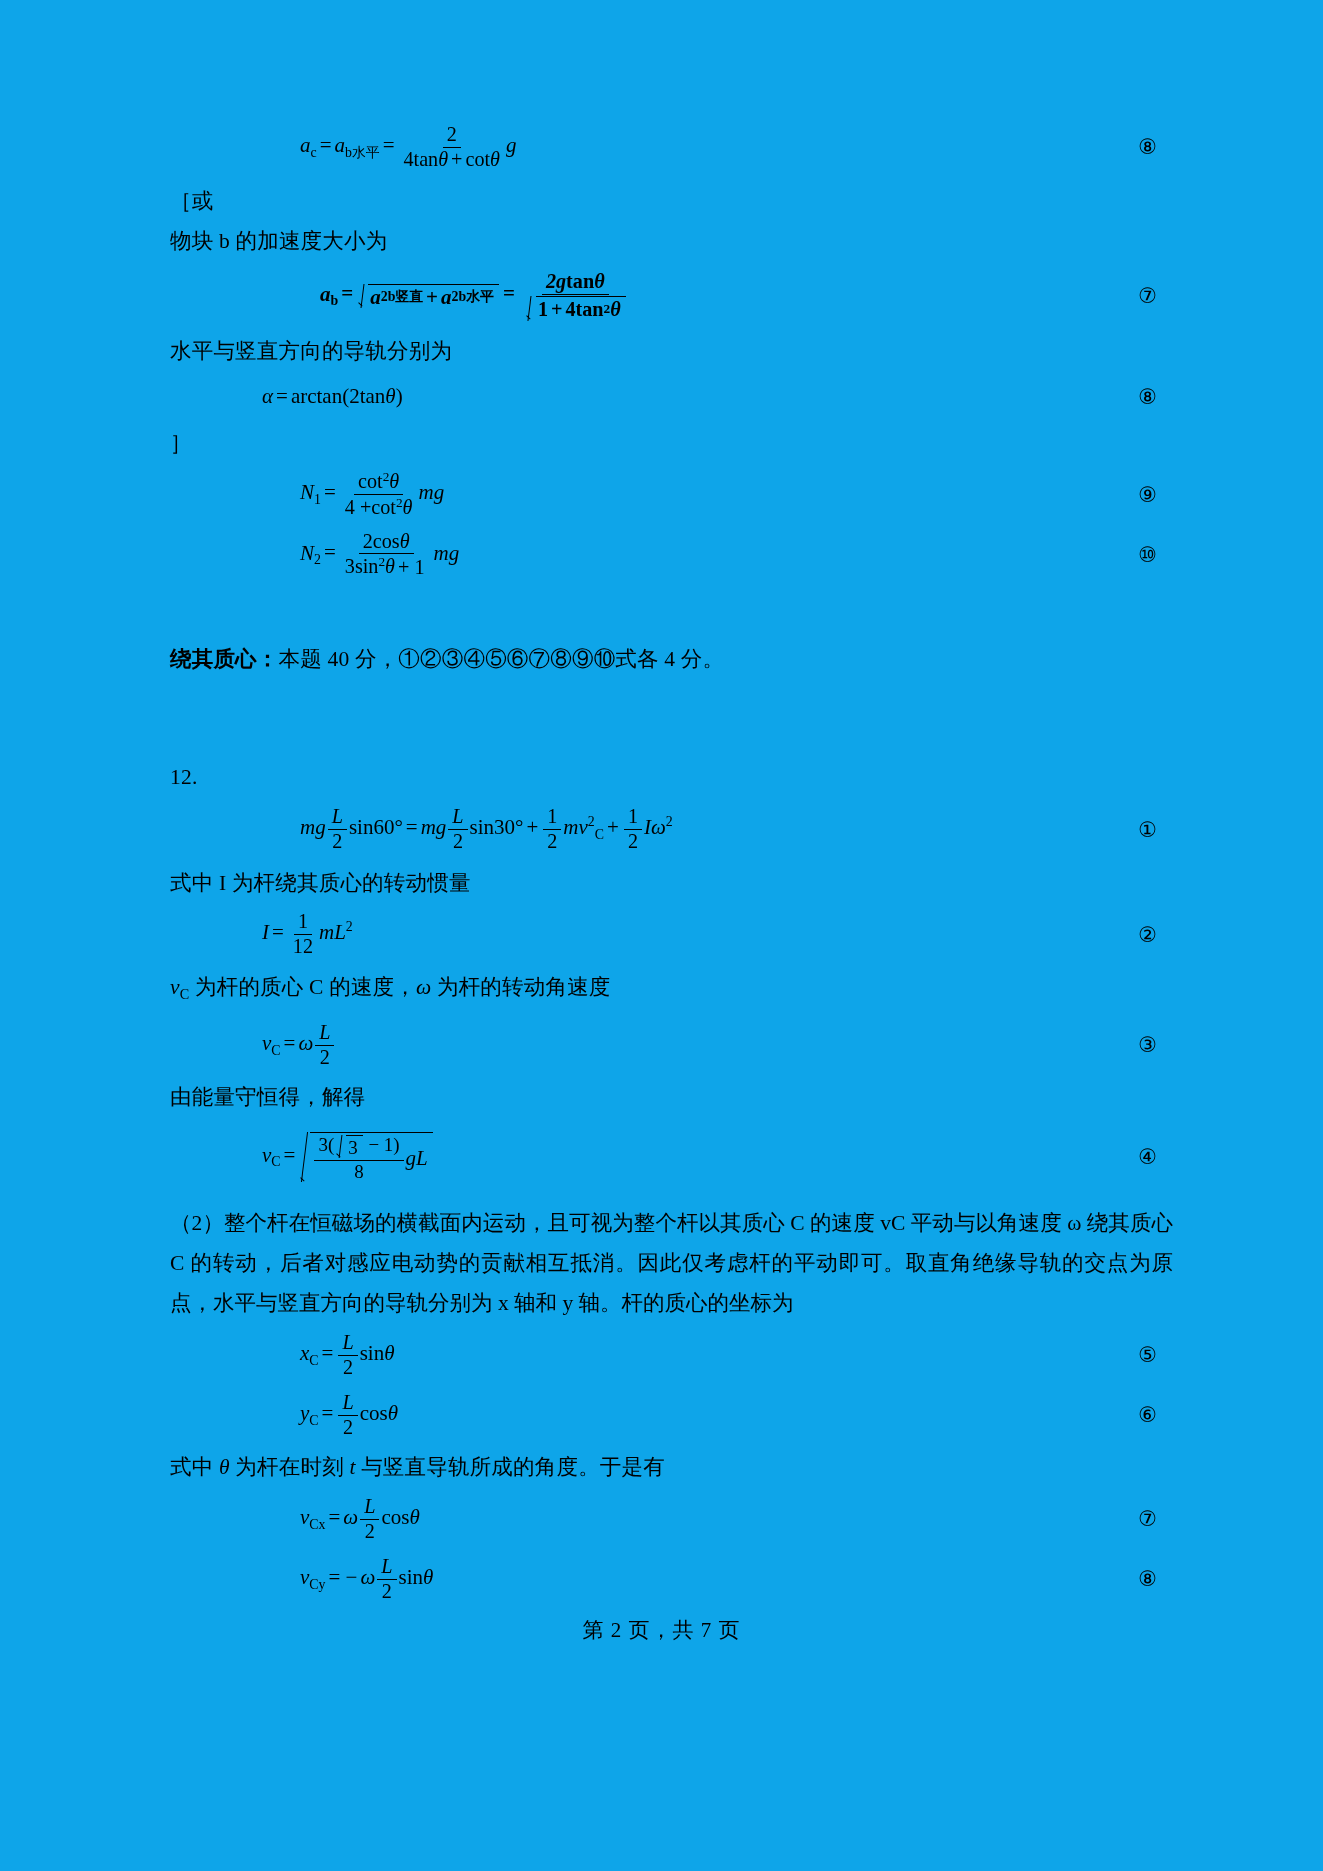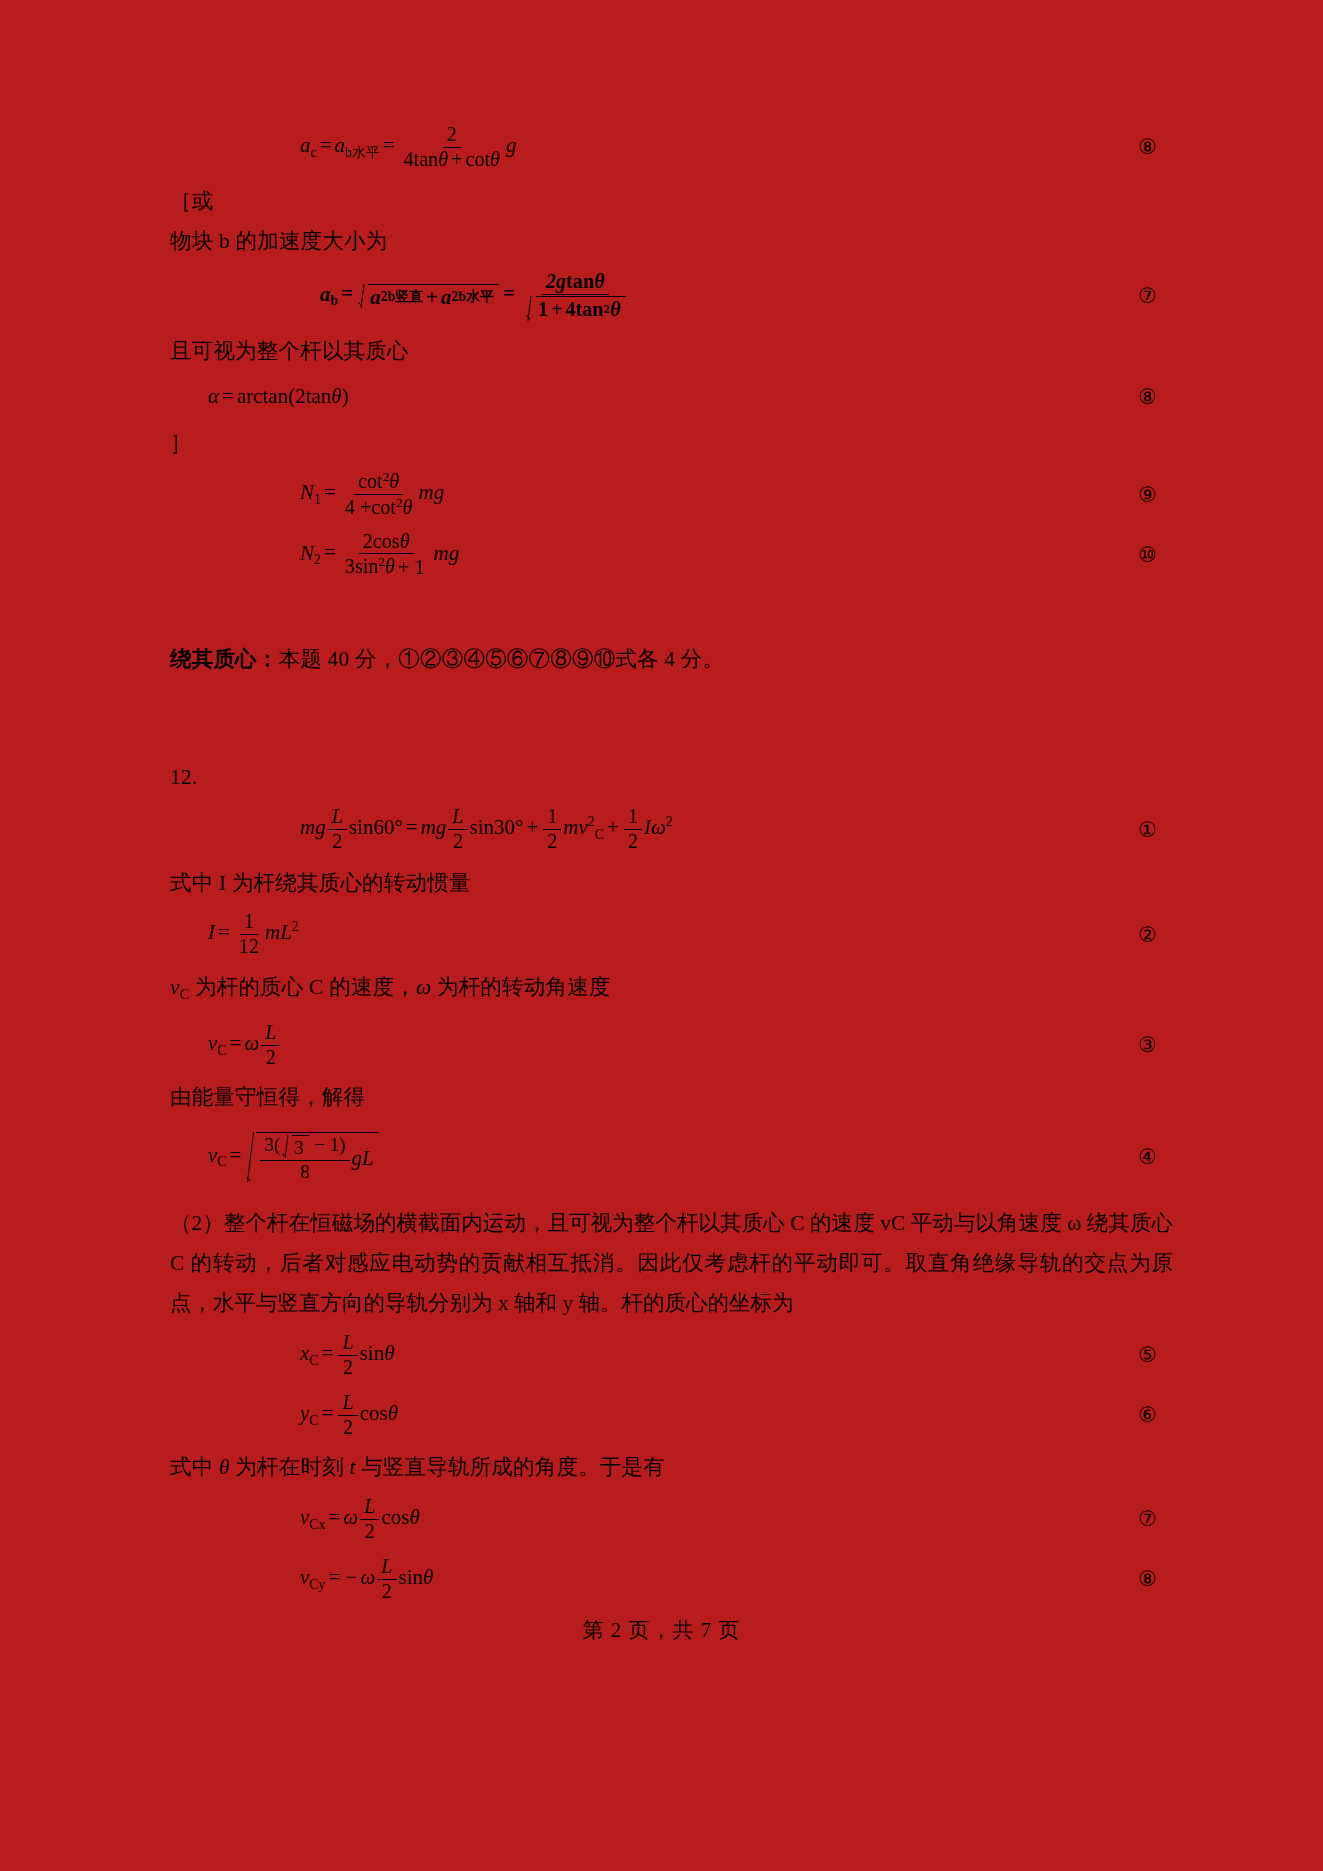--- a/index.html
+++ b/index.html
@@ -11,21 +11,21 @@
     width: 1323px;
     height: 1871px;
     font-family: "Liberation Serif", "DejaVu Serif", serif;
     color: #000000;
     -webkit-font-smoothing: antialiased;
   }
   .page {
     position: relative;
     width: 1323px;
     height: 1871px;
-    background: #b91c1c;
+    background: #0ea5e9;
     box-sizing: border-box;
     padding: 120px 150px 0 170px;
   }
 
   
   .ptext {
     font-size: 21.5px;
     line-height: 40px;
     letter-spacing: 0.2px;
     margin: 0;
@@ -54,21 +54,21 @@
     margin: 4px 0;
   }
   .eqbody {
     margin-left: 140px;
     font-size: 21px;
     line-height: 1;
     white-space: nowrap;
   }
   .eqbody.ind-a { margin-left: 130px; }
   .eqbody.ind-b { margin-left: 150px; font-weight: bold; }
-  .eqbody.ind-c { margin-left: 38px; }
+  .eqbody.ind-c { margin-left: 92px; }
   .eqnum {
     position: absolute;
     right: 16px;
     top: 50%;
     transform: translateY(-50%);
     font-size: 21px;
     font-family: "DejaVu Sans", sans-serif;
   }
 
   
@@ -201,21 +201,21 @@
                 <span class="up">tan</span>
                 <span class="sup">2</span>
                 <span class="greek">θ</span>
               </span>
             </span></span>
         </span>
     </div>
     <span class="eqnum">⑦</span>
   </div>
 
-  <p class="ptext">且可视为整个杆以其质心</p>
+  <p class="ptext">水平与竖直方向的导轨分别为</p>
 
   <div class="eqrow">
     <div class="eqbody ind-c">
       <span class="greek">α</span><span class="op">=</span><span class="up">arctan(2</span><span class="up">tan</span><span class="greek">θ</span><span class="up">)</span>
     </div>
     <span class="eqnum">⑧</span>
   </div>
 
   <p class="ptext">］</p>
 

